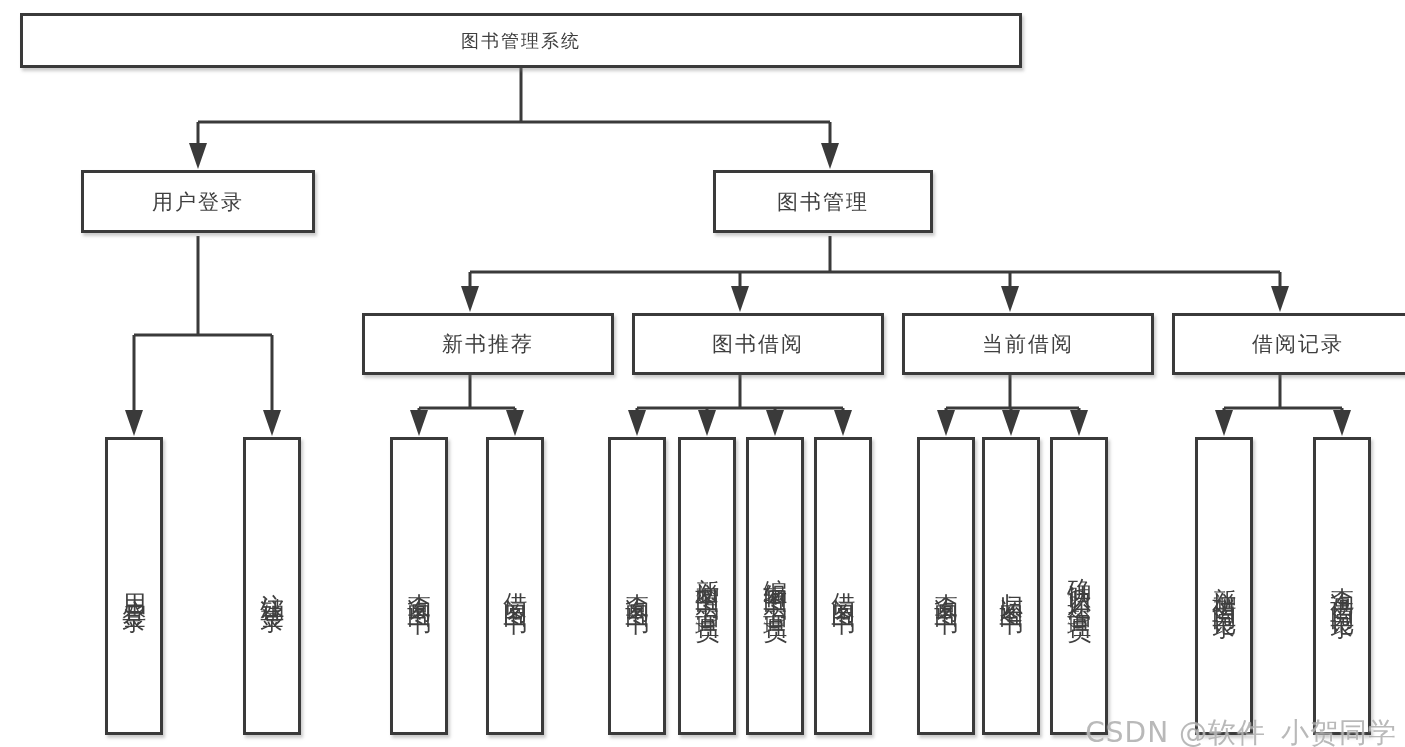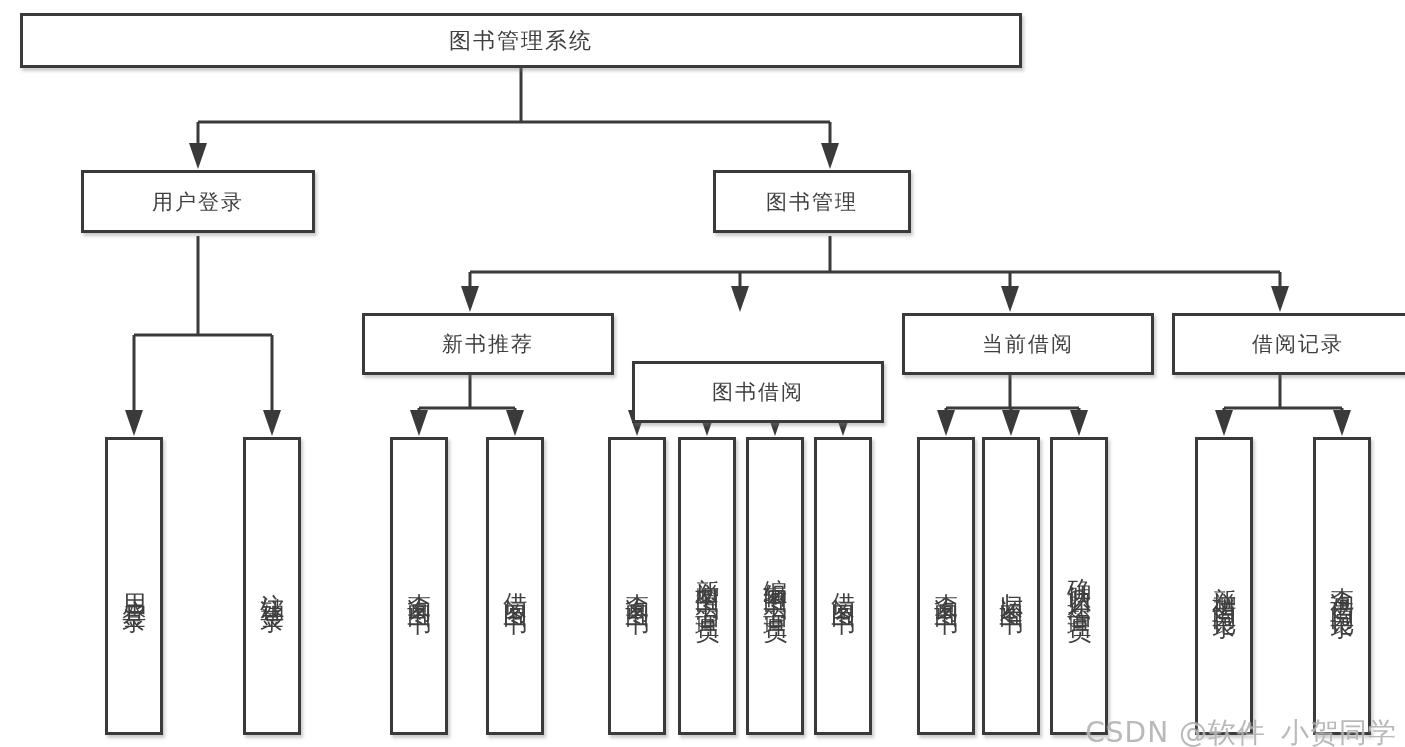--- a/index.html
+++ b/index.html
@@ -7,31 +7,31 @@
     position:relative;width:1405px;height:747px;background:#ffffff;
     overflow:hidden;font-family:"DejaVu Sans","Liberation Sans",sans-serif;
   }
   .connectors{position:absolute;left:0;top:0;}
   .box{
     position:absolute;box-sizing:border-box;background:#ffffff;
     border:3px solid #3a3a3a;display:flex;align-items:center;justify-content:center;
     color:#3f3f3f;box-shadow:2px 3px 3px rgba(125,125,125,0.4);
   }
   .hlabel{font-size:21px;letter-spacing:2px;white-space:nowrap;}
-  .rootlabel{font-size:22px;letter-spacing:2px;white-space:nowrap;}
+  .rootlabel{font-size:18px;letter-spacing:2px;white-space:nowrap;}
   .vtext{
     writing-mode:vertical-rl;text-orientation:mixed;
     font-size:24px;letter-spacing:6px;line-height:1.1;
   }
   
   .n-root{left:20px;top:13px;width:1002px;height:55px;}
   .n-l2a{left:81px;top:170px;width:234px;height:63px;}
-  .n-l2b{left:713px;top:170px;width:198px;height:63px;}
+  .n-l2b{left:713px;top:170px;width:220px;height:63px;}
   .n-l3{top:313px;width:252px;height:62px;}
-  .n-l3-1{left:362px;} .n-l3-2{left:632px;margin-top:48px;} .n-l3-3{left:902px;} .n-l3-4{left:1172px;}
+  .n-l3-1{left:362px;} .n-l3-2{left:632px;} .n-l3-3{left:902px;} .n-l3-4{left:1172px;}
   .leaf{top:437px;width:58px;height:298px;}
   .lf-1{left:105px;} .lf-2{left:243px;}
   .lf-3{left:390px;} .lf-4{left:486px;}
   .lf-5{left:608px;} .lf-6{left:678px;} .lf-7{left:746px;} .lf-8{left:814px;}
   .lf-9{left:917px;} .lf-10{left:982px;} .lf-11{left:1050px;}
   .lf-12{left:1195px;} .lf-13{left:1313px;}
   .watermark{
     position:absolute;top:714px;right:8px;z-index:5;
     font-size:28px;color:rgba(168,168,168,0.8);letter-spacing:1px;
     text-shadow:0 1px 2px rgba(255,255,255,0.85);white-space:nowrap;

